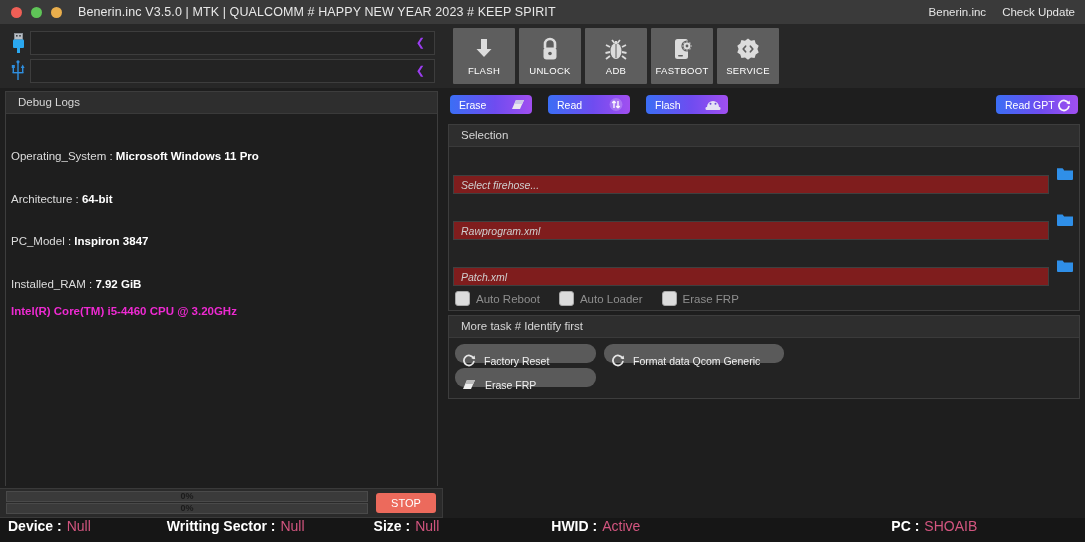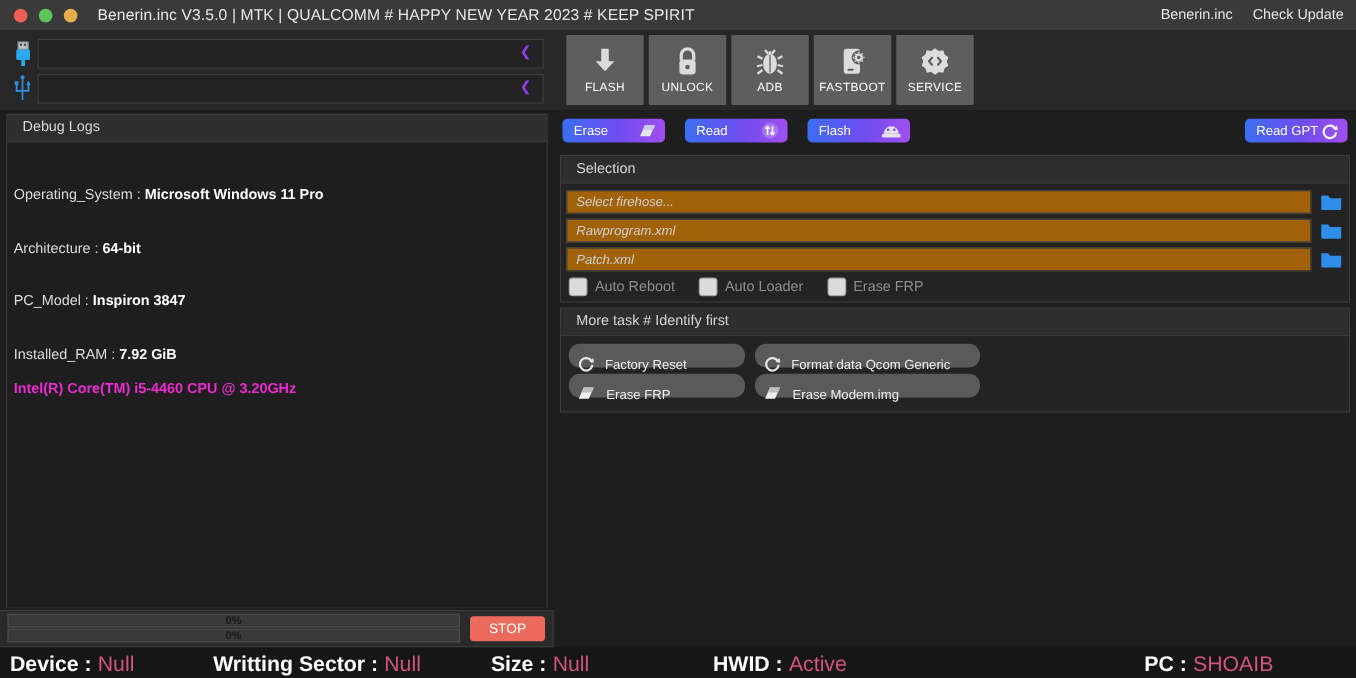--- a/index.html
+++ b/index.html
@@ -93,22 +93,22 @@
     font-family: "Liberation Sans", sans-serif;
   }
   .gbtn .gi { display: flex; align-items: center; opacity: .95; }
   .spacer { flex: 1; }
 
   
   .sel-box { margin-top: 4px; }
   .sel-body { background: #232323; padding: 5px 4px 4px 4px; }
   .file-row { display: flex; align-items: center; gap: 6px; margin-bottom: 4px; }
   .file-field {
-    flex: 1; height: 19px; background: #a16207; border: 1px solid #3f3f3f;
-    display: flex; align-items: center; padding-left: 7px;
+    flex: 1; height: 19px; background: #7f1d1d; border: 1px solid #3f3f3f;
+    display: flex; align-items: center; padding-left: 7px; margin-top: 23px;
   }
   .file-field span { font-size: 10.5px; font-style: italic; color: #cfcfcf; }
   .folder { width: 20px; display: flex; align-items: center; justify-content: center; cursor: pointer; }
   .chk-row { display: flex; align-items: center; gap: 5px; margin-top: 5px; padding-left: 2px; }
   .chk-item { display: flex; align-items: center; gap: 6px; margin-right: 14px; }
   .chk-item .lbl { font-size: 11.5px; color: #8e8e8e; }
 
   
   .mt-box { margin-top: 4px; }
   .mt-body { background: #232323; padding: 6px 4px 6px 4px; }
@@ -134,22 +134,22 @@
   .bar span {
     position: absolute; left: 0; right: 0; top: -1px; text-align: center;
     font-size: 9px; color: #1a1a1a; line-height: 11px; font-weight: bold;
   }
   .stop {
     margin-left: 8px; width: 60px; height: 20px; background: #ec6a5c; border: none;
     border-radius: 3px; color: #fff; font-size: 11px; cursor: pointer;
     font-family: "Liberation Sans", sans-serif;
   }
   .statusbar {
-    height: 24px; background: #161616; display: flex; align-items: flex-end;
-    font-size: 17px; color: #ffffff;
+    height: 24px; background: #161616; display: flex; align-items: flex-start;
+    font-size: 14px; color: #ffffff; gap: 13px;
   }
   .st-item { display: flex; align-items: center; gap: 5px; white-space: nowrap; }
   .st-item .k { font-weight: bold; color: #fff; }
   .st-item .v { color: #d2557f; }
 
   .bottom-wrap { position: absolute; left: 0; bottom: 24px; width: 1085px; height: 30px; }
 </style>
 </head>
 <body>
 
@@ -426,29 +426,20 @@
           <div class="task-row">
             <button class="task-btn" style="width:141px">
               <span>
                 <svg width="15" height="13" viewBox="0 0 15 13">
                   <polygon points="5,2 13,2 9,11 1,11" fill="#efefef"></polygon>
                   <polygon points="5,2 13,2 11.2,6 3.2,6" fill="#bdbdbd"></polygon>
                 </svg>
               </span>
               <span>Erase FRP</span>
             </button>
-            <button class="task-btn" style="width:180px">
-              <span>
-                <svg width="15" height="13" viewBox="0 0 15 13">
-                  <polygon points="5,2 13,2 9,11 1,11" fill="#efefef"></polygon>
-                  <polygon points="5,2 13,2 11.2,6 3.2,6" fill="#bdbdbd"></polygon>
-                </svg>
-              </span>
-              <span>Erase Modem.img</span>
-            </button>
           </div>
         </div>
       </div>
 
     </div>
   </div>
 
   <div class="bottom-wrap">
     <div class="prog-area">
       <div class="bars">

